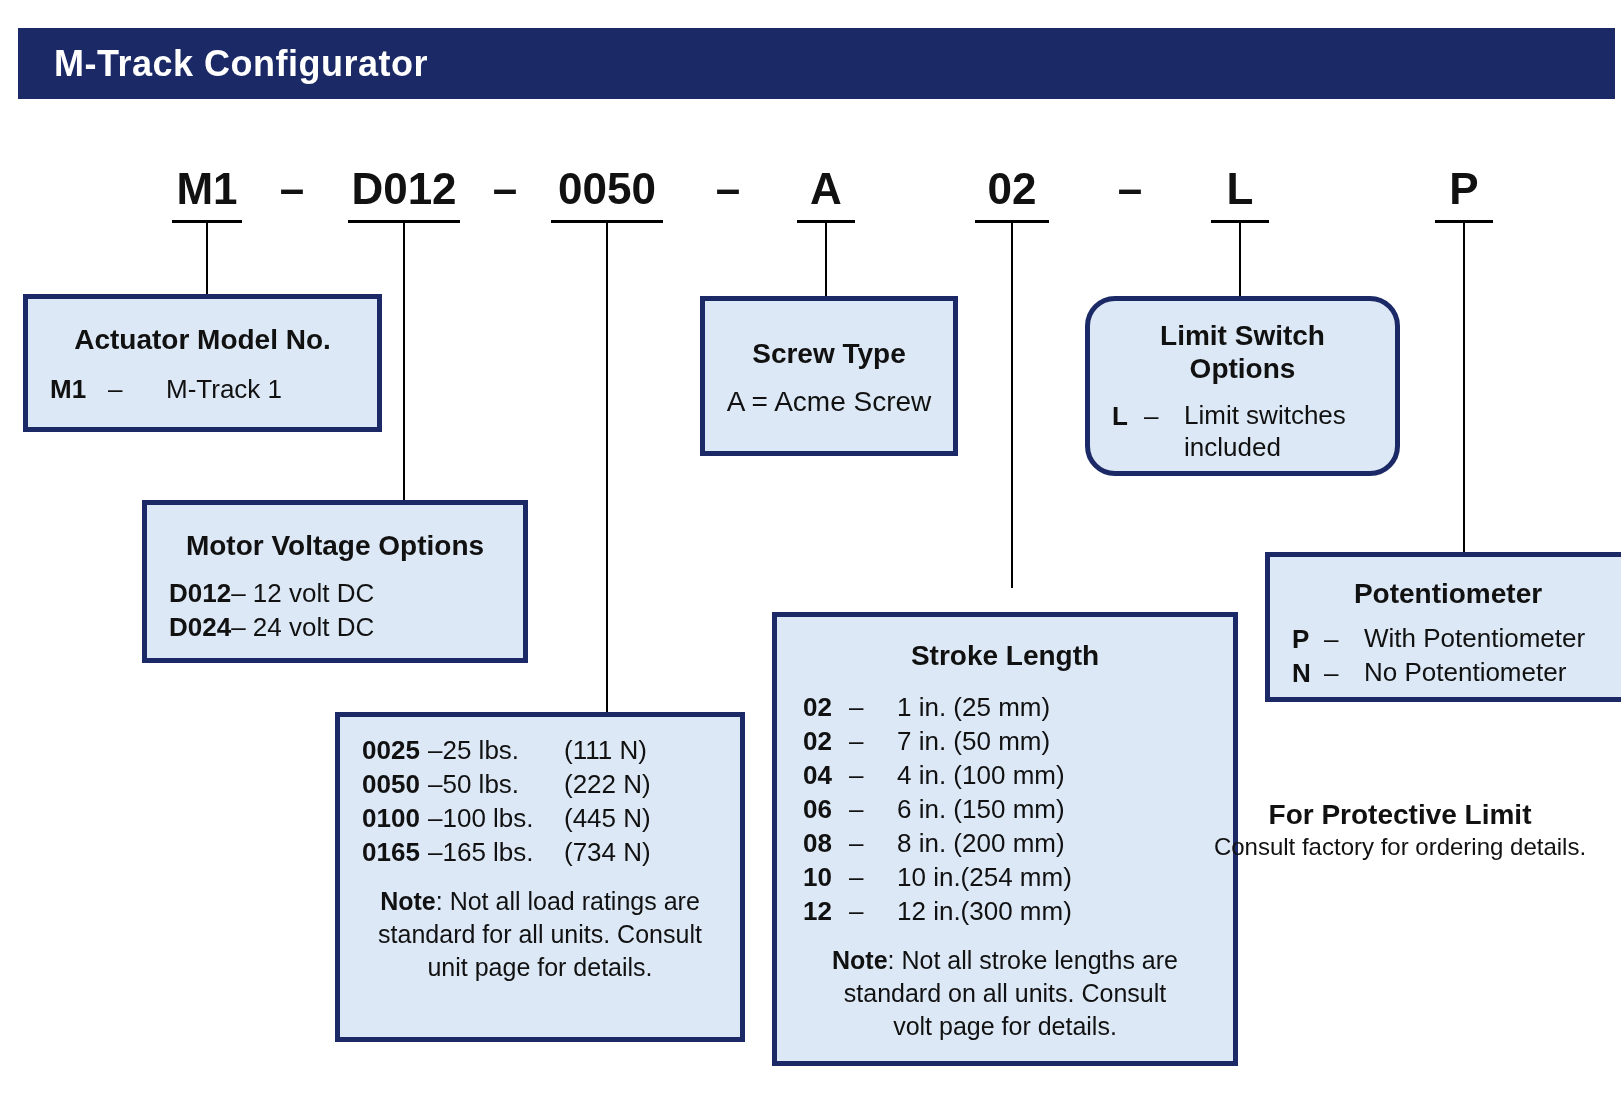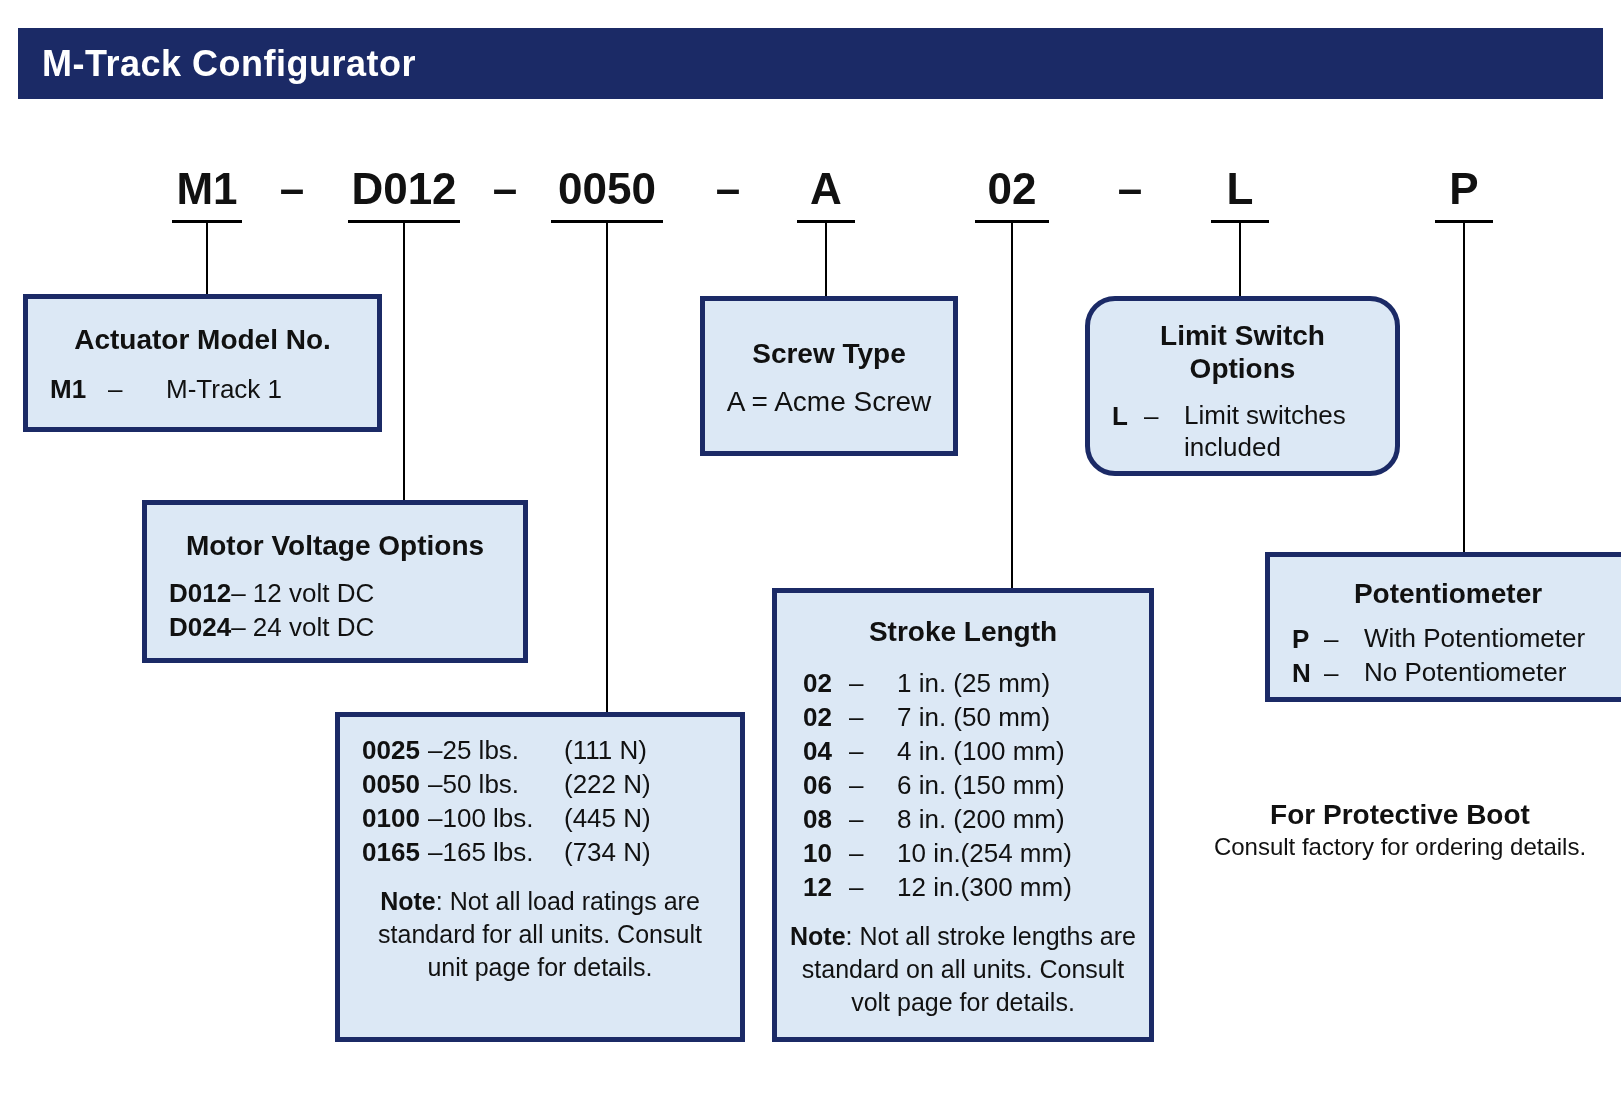--- a/index.html
+++ b/index.html
@@ -3,21 +3,21 @@
 <meta charset="utf-8">
 <style>
   html,body{margin:0;padding:0;background:#fff;}
   #canvas{
     position:relative;width:1621px;height:1101px;background:#ffffff;overflow:hidden;
     font-family:"Liberation Sans","DejaVu Sans",sans-serif;color:#111;
   }
   
   .header-bar{
     position:absolute;left:18px;top:28px;width:1585px;height:71px;
-    background:#1b2a66;display:flex;align-items:center;
+    background:#1b2a66;display:flex;align-items:center;padding-left:12px;
   }
   .header-title{
     color:#ffffff;font-size:36px;font-weight:bold;padding-left:24px;letter-spacing:0.5px;
   }
   
   .seg{
     position:absolute;top:160px;height:60px;font-size:44px;font-weight:bold;
     text-align:center;line-height:58px;white-space:nowrap;
   }
   .seg.u{border-bottom:3px solid #000;}
@@ -139,21 +139,21 @@
     <div class="note" style="margin-top:16px;width:370px;">
       <span class="nb">Note</span><span>: Not all load ratings are standard for all units. Consult unit page for details.</span>
     </div>
   </div>
 
   <div class="box" style="left:700px;top:296px;width:258px;height:160px;">
     <div class="box-title" style="margin-top:36px;">Screw Type</div>
     <div style="font-size:28px;text-align:center;margin-top:16px;">A = Acme Screw</div>
   </div>
 
-  <div class="box" style="left:772px;top:588px;width:382px;height:454px;">
+  <div class="box" style="left:772px;top:612px;width:466px;height:454px;">
     <div class="box-title" style="margin-top:22px;">Stroke Length</div>
     <div class="rows" style="margin-top:18px;padding-left:26px;">
       <div class="row stroke-row">
         <span class="code">02</span>
           <span class="dash">–</span>
           <span class="desc">1 in. (25 mm)</span>
       </div>
       <div class="row stroke-row">
         <span class="code">02</span>
           <span class="dash">–</span>
@@ -211,17 +211,17 @@
       </div>
       <div class="row kv-row">
         <span class="code">N</span>
         <span class="dash">–</span>
         <span class="desc">No Potentiometer</span>
       </div>
     </div>
   </div>
 
   <div class="footnote">
-    <div class="footnote-title">For Protective Boot</div>
+    <div class="footnote-title">For Protective Limit</div>
     <div class="footnote-text">Consult factory for ordering details.</div>
   </div>
 
 </div>
 
 </body></html>

